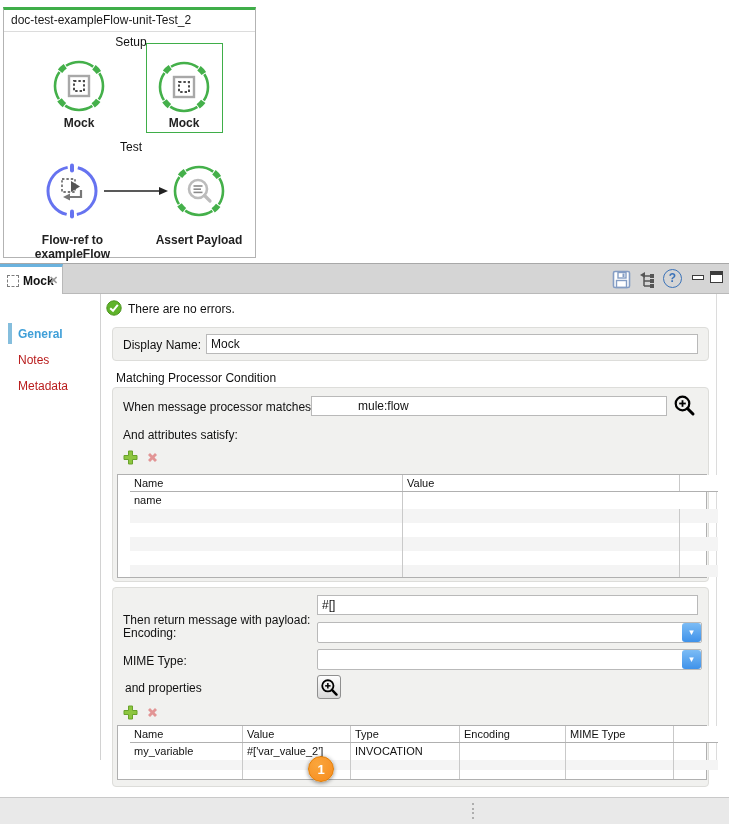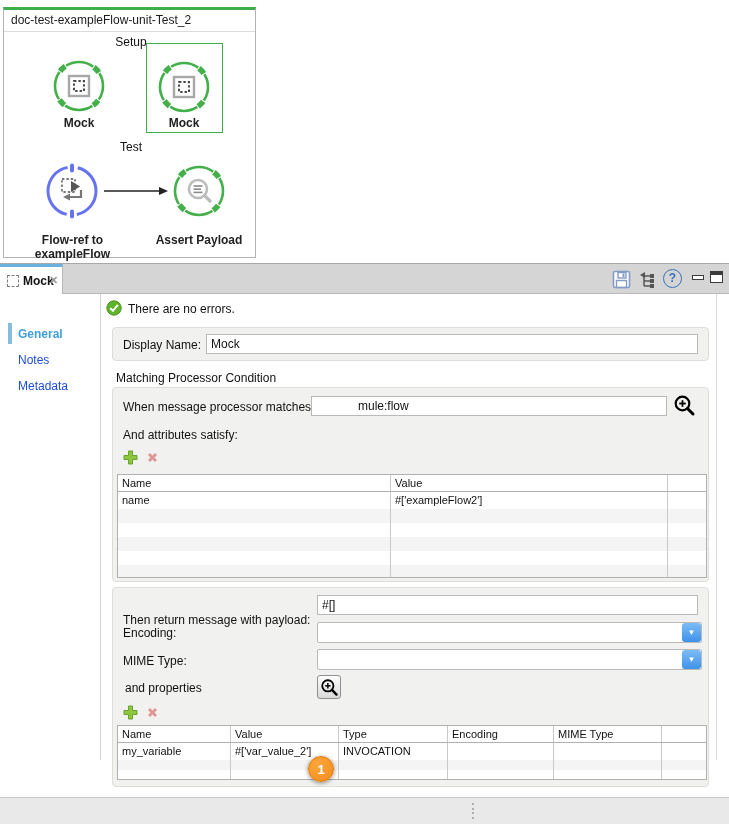--- a/index.html
+++ b/index.html
@@ -18,34 +18,34 @@
   #tabbar { left:0; top:0; width:729px; height:31px; background:#d5d5d5; border-top:1px solid #a8a8a8; border-bottom:1px solid #b9b9b9; }
   #tab-mock { left:0; top:0; width:63px; height:31px; background:#fff; border-top:3px solid #6ab2de; border-right:1px solid #b9b9b9; }
   .tab-label { left:23px; top:7px; font-size:12px; font-weight:bold; color:#111; }
   .tab-close { left:49px; top:7px; font-size:11px; color:#9a9a9a; font-weight:bold; cursor:default; }
   .dashed-sq { left:7px; top:8px; width:12px; height:12px; border:1px dashed #7d7d7d; background:#fff; }
   .tb-ic { top:6px; width:19px; height:19px; }
   
   #content { left:0; top:31px; width:729px; height:471px; background:#fff; }
   .v-divider { left:100px; top:0; width:0; height:466px; border-left:1px solid #d2d2d2; }
   .right-edge { left:716px; top:0; width:0; height:466px; border-left:1px solid #dcdcdc; }
-  .side-item { left:18px; font-size:12px; color:#1d4ed8; cursor:default; }
+  .side-item { left:18px; font-size:12px; color:#b91c1c; cursor:default; }
   .side-item.active { color:#3f9fd8; font-weight:bold; }
   .side-bar-accent { left:8px; top:29px; width:4px; height:21px; background:#85bedd; }
   .status-text { left:128px; top:8px; font-size:12px; color:#111; }
   .gbox { background:#f1f1ef; border:1px solid #ddddda; border-radius:4px; }
   #gb1 { left:112px; top:33px; width:597px; height:34px; }
   #gb2 { left:112px; top:93px; width:597px; height:195px; }
   #gb3 { left:112px; top:293px; width:597px; height:200px; }
   .lbl { font-size:12px; color:#111; white-space:nowrap; }
   .txt { border:1px solid #b9b9b9; background:#fff; font-family:"Liberation Sans",sans-serif; font-size:12px; color:#111; padding:0 4px; height:20px; }
   .combo { height:21px; border:1px solid #b9b9b9; background:#fff; border-radius:2px; }
   .combo-btn { position:absolute; right:0; top:0; width:19px; height:19px; border-radius:3px; background:linear-gradient(#7cbcf5,#3f92ea); color:#fff; font-size:9px; text-align:center; line-height:19px; }
   .tbl { background:#fff; border:1px solid #b0b0b0; }
-  .tr { position:absolute; left:0; width:100%; }
+  .tr { position:absolute; left:12px; width:100%; }
   .stripe { background:#f4f4f4; }
   .td { position:absolute; top:0; height:100%; font-size:11px; color:#111; padding:2px 0 0 4px; border-right:1px solid #c9c9c9; overflow:hidden; white-space:nowrap; }
   .th { font-size:11px; color:#111; }
   .hdr { border-bottom:1px solid #b0b0b0; background:#fff; }
   .mini-btn { width:24px; height:24px; border:1px solid #8f8f8f; border-radius:3px; background:linear-gradient(#fefefe,#d9d9d9); display:flex; align-items:center; justify-content:center; }
   .badge { width:26px; height:26px; border-radius:50%; background:radial-gradient(circle at 35% 30%, #faa63c, #f68b1e); border:1px solid #e07c04; box-shadow:0 1px 4px rgba(0,0,0,.45); color:#fff; font-size:13px; font-weight:bold; text-align:center; line-height:25px; }
   #statusbar { left:0; top:797px; width:729px; height:27px; background:#e9e9e9; border-top:1px solid #c9c9c9; }
   .grip { left:472px; top:5px; width:3px; height:16px; display:flex; flex-direction:column; justify-content:space-between; }
   .grip i { width:2px; height:2px; background:#9a9a9a; border-radius:50%; }
 </style>
@@ -197,21 +197,20 @@
       </svg>
 
       <div class="abs tbl" style="left:4px;top:86px;width:590px;height:104px;">
         <div class="tr hdr" style="top:0;height:17px;">
           <div class="td th" style="left:0;width:273px;">Name</div>
           <div class="td th" style="left:273px;width:277px;">Value</div>
           <div class="td th" style="left:550px;width:38px;border-right:none;"></div>
         </div>
         <div class="tr" style="top:17px;height:17px;">
           <div class="td" style="left:0;width:273px;">name</div>
-          <div class="td" style="left:273px;width:277px;">#['exampleFlow2']</div>
           <div class="td" style="left:550px;width:38px;border-right:none;"></div>
         </div>
         <div class="tr stripe" style="top:34px;height:14px;">
           <div class="td" style="left:0;width:273px;"></div>
             <div class="td" style="left:273px;width:277px;"></div>
             <div class="td" style="left:550px;width:38px;border-right:none;"></div>
         </div>
         <div class="tr" style="top:48px;height:14px;">
           <div class="td" style="left:0;width:273px;"></div>
             <div class="td" style="left:273px;width:277px;"></div>

